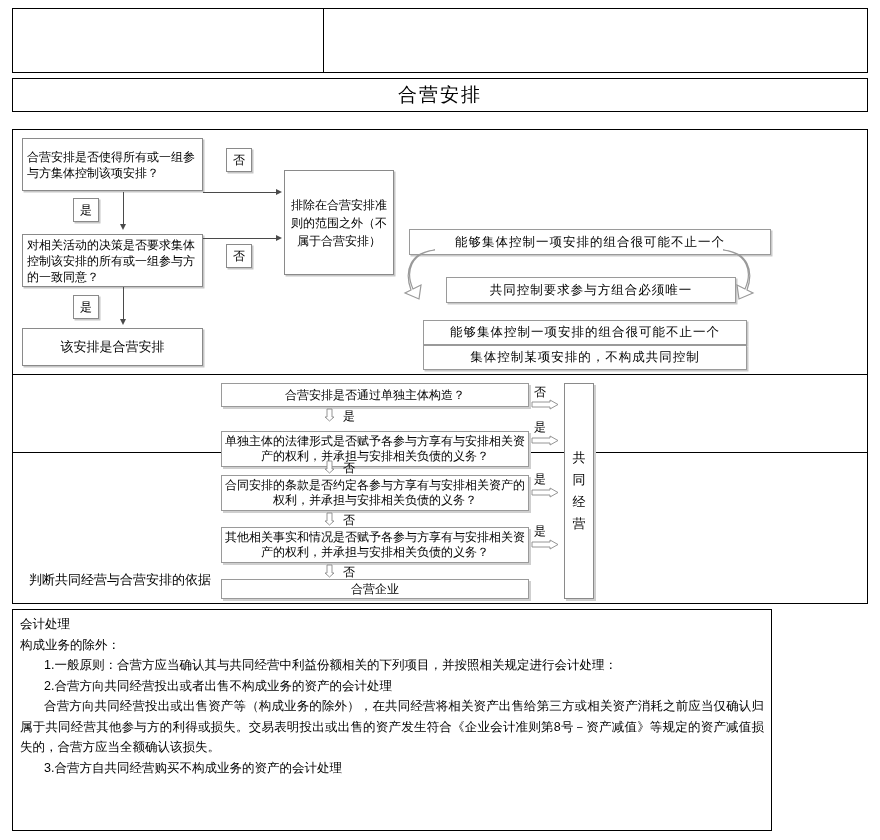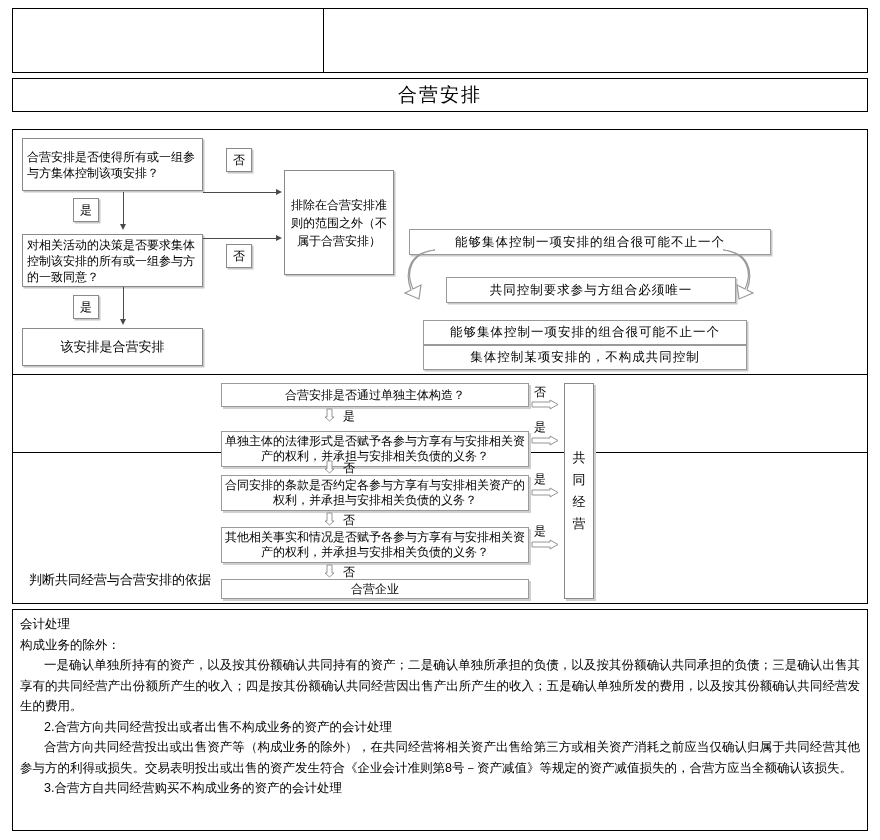--- a/index.html
+++ b/index.html
@@ -172,21 +172,21 @@
   #flow2-caption {
     position: absolute;
     font-size: 13px;
     white-space: nowrap;
   }
 
   
   #sec-text {
     position: absolute;
     left: 12px; top: 609px;
-    width: 856px; height: 222px;
+    width: 760px; height: 222px;
     border: 1px solid #000;
     padding: 4px 7px 0 7px;
   }
   #sec-text p {
     margin: 0;
     font-size: 12.5px;
     line-height: 20.5px;
     text-align: justify;
   }
   #sec-text p.ind { text-indent: 24px; }
@@ -321,17 +321,17 @@
     <span>同</span>
     <span>经</span>
     <span>营</span>
   </div>
 
 </div>
 
 <div id="sec-text">
   <p>会计处理</p>
   <p>构成业务的除外：</p>
-  <p class="ind2">一是确认单独所持有的资产，以及按其份额确认共同持有的资产；二是确认单独所承担的负债，以及按其份额确认共同承担的负债；三是确认出售其享有的共同经营产出份额所产生的收入；四是按其份额确认共同经营因出售产出所产生的收入；五是确认单独所发的费用，以及按其份额确认共同经营发生的费用。</p>
+  <p class="ind">1.一般原则：合营方应当确认其与共同经营中利益份额相关的下列项目，并按照相关规定进行会计处理：</p>
   <p class="ind">2.合营方向共同经营投出或者出售不构成业务的资产的会计处理</p>
   <p class="ind2">合营方向共同经营投出或出售资产等（构成业务的除外），在共同经营将相关资产出售给第三方或相关资产消耗之前应当仅确认归属于共同经营其他参与方的利得或损失。交易表明投出或出售的资产发生符合《企业会计准则第8号－资产减值》等规定的资产减值损失的，合营方应当全额确认该损失。</p>
   <p class="ind">3.合营方自共同经营购买不构成业务的资产的会计处理</p>
 </div>
 
 </body></html>

